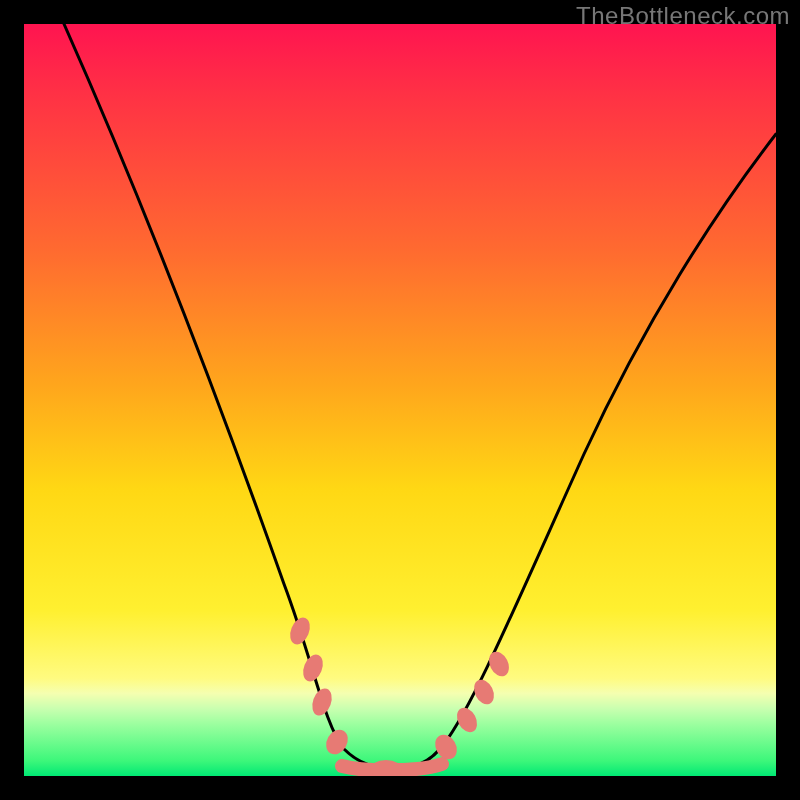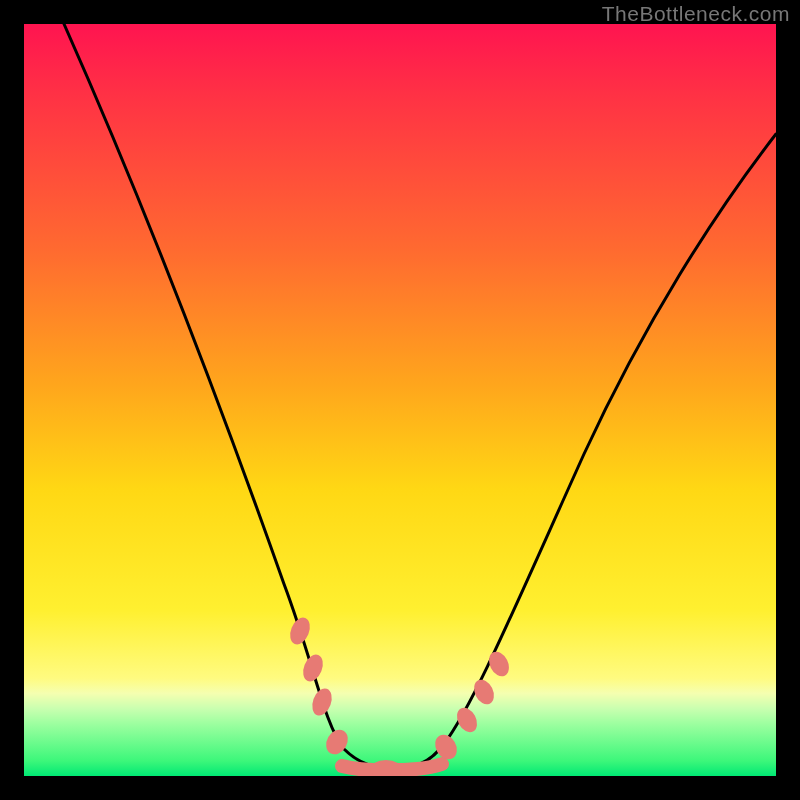--- a/index.html
+++ b/index.html
@@ -39,21 +39,21 @@
       #9effa0 93%,
       #3cf77a 98%,
       #00e874 100%
     );
   }
   .watermark {
     position: absolute;
     top: 2px;
     right: 10px;
     font-family: Arial, Helvetica, sans-serif;
-    font-size: 21px;
+    font-size: 24px;
     color: #777;
     letter-spacing: 0.5px;
     user-select: none;
   }
   svg.curves {
     position: absolute;
     top: 0;
     left: 0;
   }
 </style>

